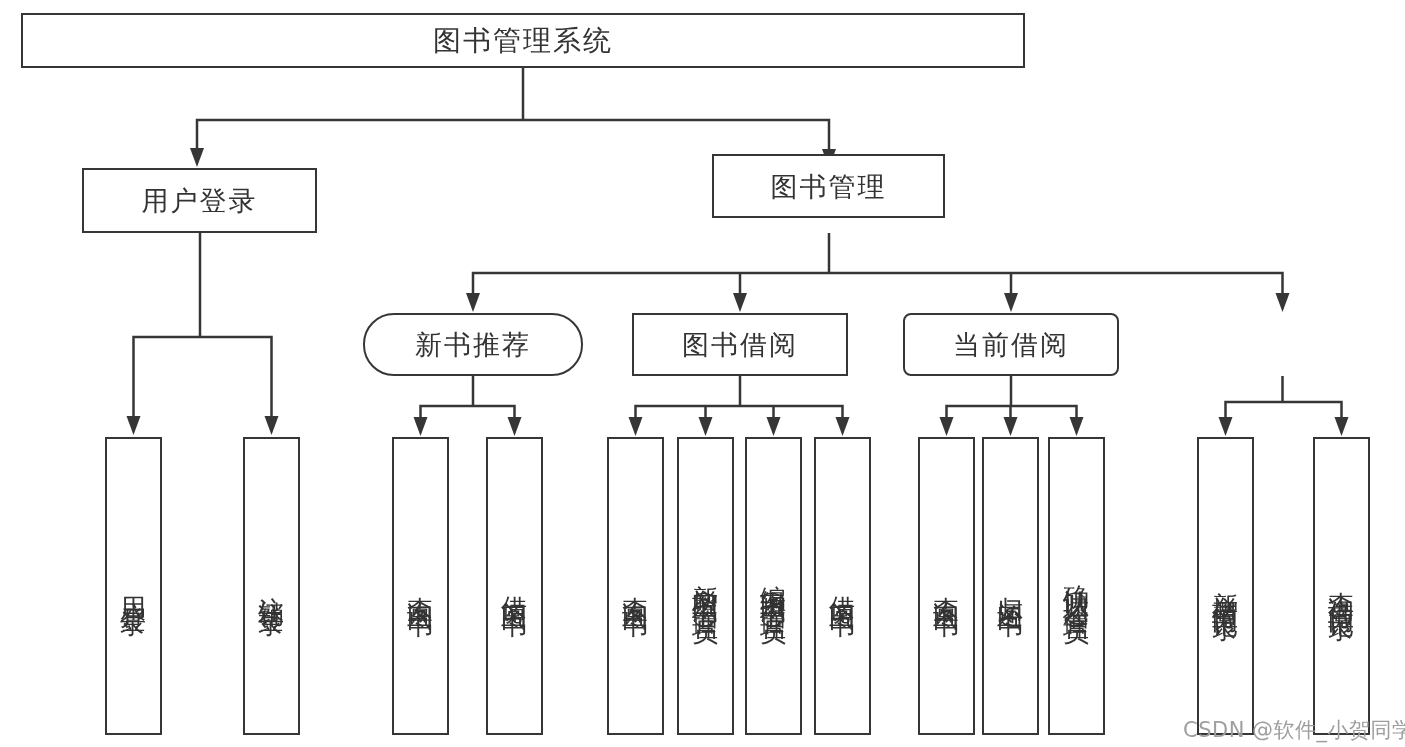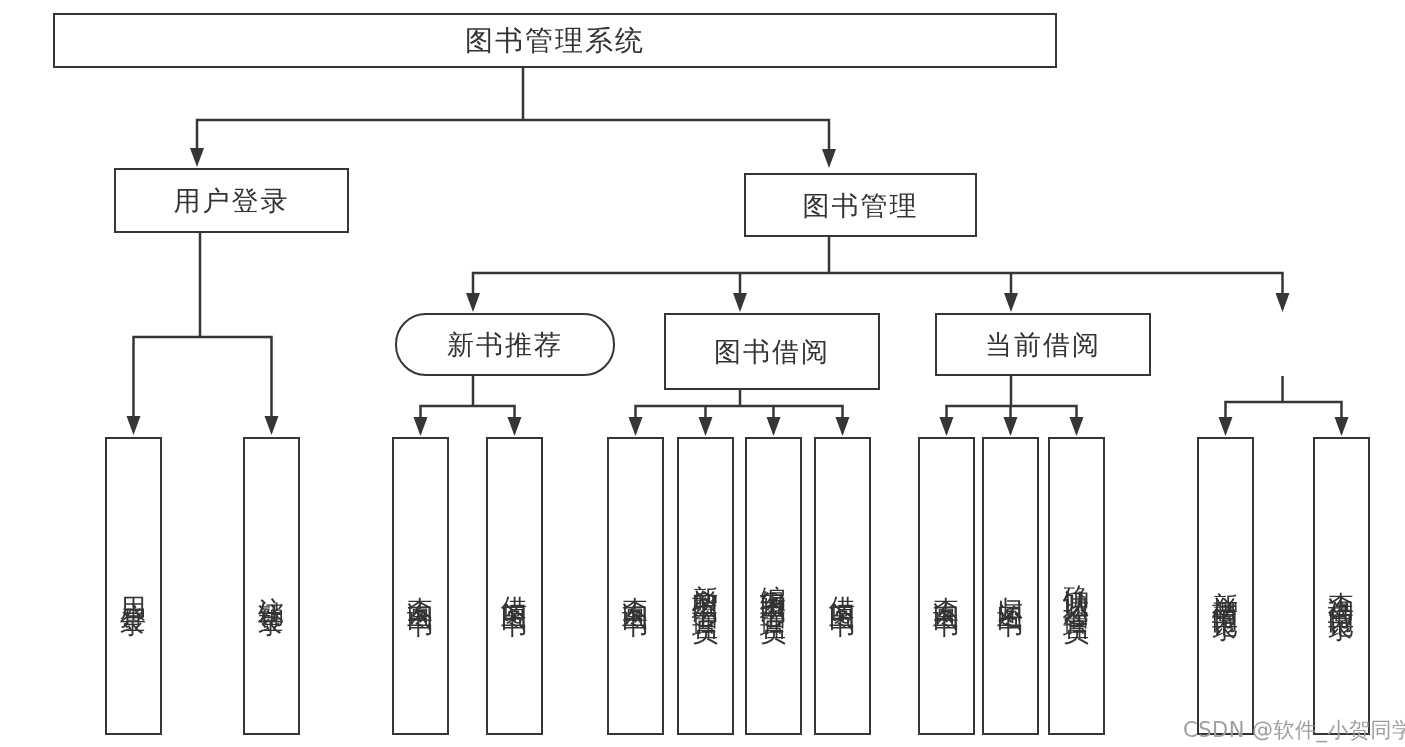--- a/index.html
+++ b/index.html
@@ -29,40 +29,39 @@
     color: #333333;
     display: flex;
     align-items: center;
     justify-content: center;
     text-align: center;
   }
   .node.h {
     font-size: 27px;
     letter-spacing: 2px;
     line-height: 1;
-    margin-left: 32px;
   }
   .node.h.root { font-size: 28px; }
   .node.v {
     font-size: 26px;
     writing-mode: vertical-rl;
     text-orientation: mixed;
     letter-spacing: 5px;
     line-height: 1;
     top: 437px;
     width: 57px;
     height: 298px;
   }
   
   .n-root        { left: 21px;   top: 13px;  width: 1004px; height: 55px; }
   .n-user-login  { left: 82px;   top: 168px; width: 235px;  height: 65px; }
-  .n-book-mgmt   { left: 712px;  top: 173px; width: 233px;  height: 64px; }
+  .n-book-mgmt   { left: 712px;  top: 154px; width: 233px;  height: 64px; }
   .n-recommend   { left: 363px;  top: 313px; width: 220px;  height: 63px; border-radius: 31px; }
-  .n-borrow      { left: 632px;  top: 313px; width: 216px;  height: 77px; }
-  .n-current     { left: 903px;  top: 313px; width: 216px;  height: 63px; }
+  .n-borrow      { left: 632px;  top: 313px; width: 216px;  height: 63px; }
+  .n-current     { left: 903px;  top: 313px; width: 216px;  height: 63px; border-radius: 8px; }
   .n-records     { left: 1173px; top: 313px; width: 219px;  height: 63px; }
   
   .l-user-login   { left: 105px; }
   .l-logout       { left: 243px; }
   .l-query-1      { left: 392px; }
   .l-borrow-1     { left: 486px; }
   .l-query-2      { left: 607px; }
   .l-add-book     { left: 677px; }
   .l-edit-book    { left: 745px; }
   .l-borrow-2     { left: 814px; }

